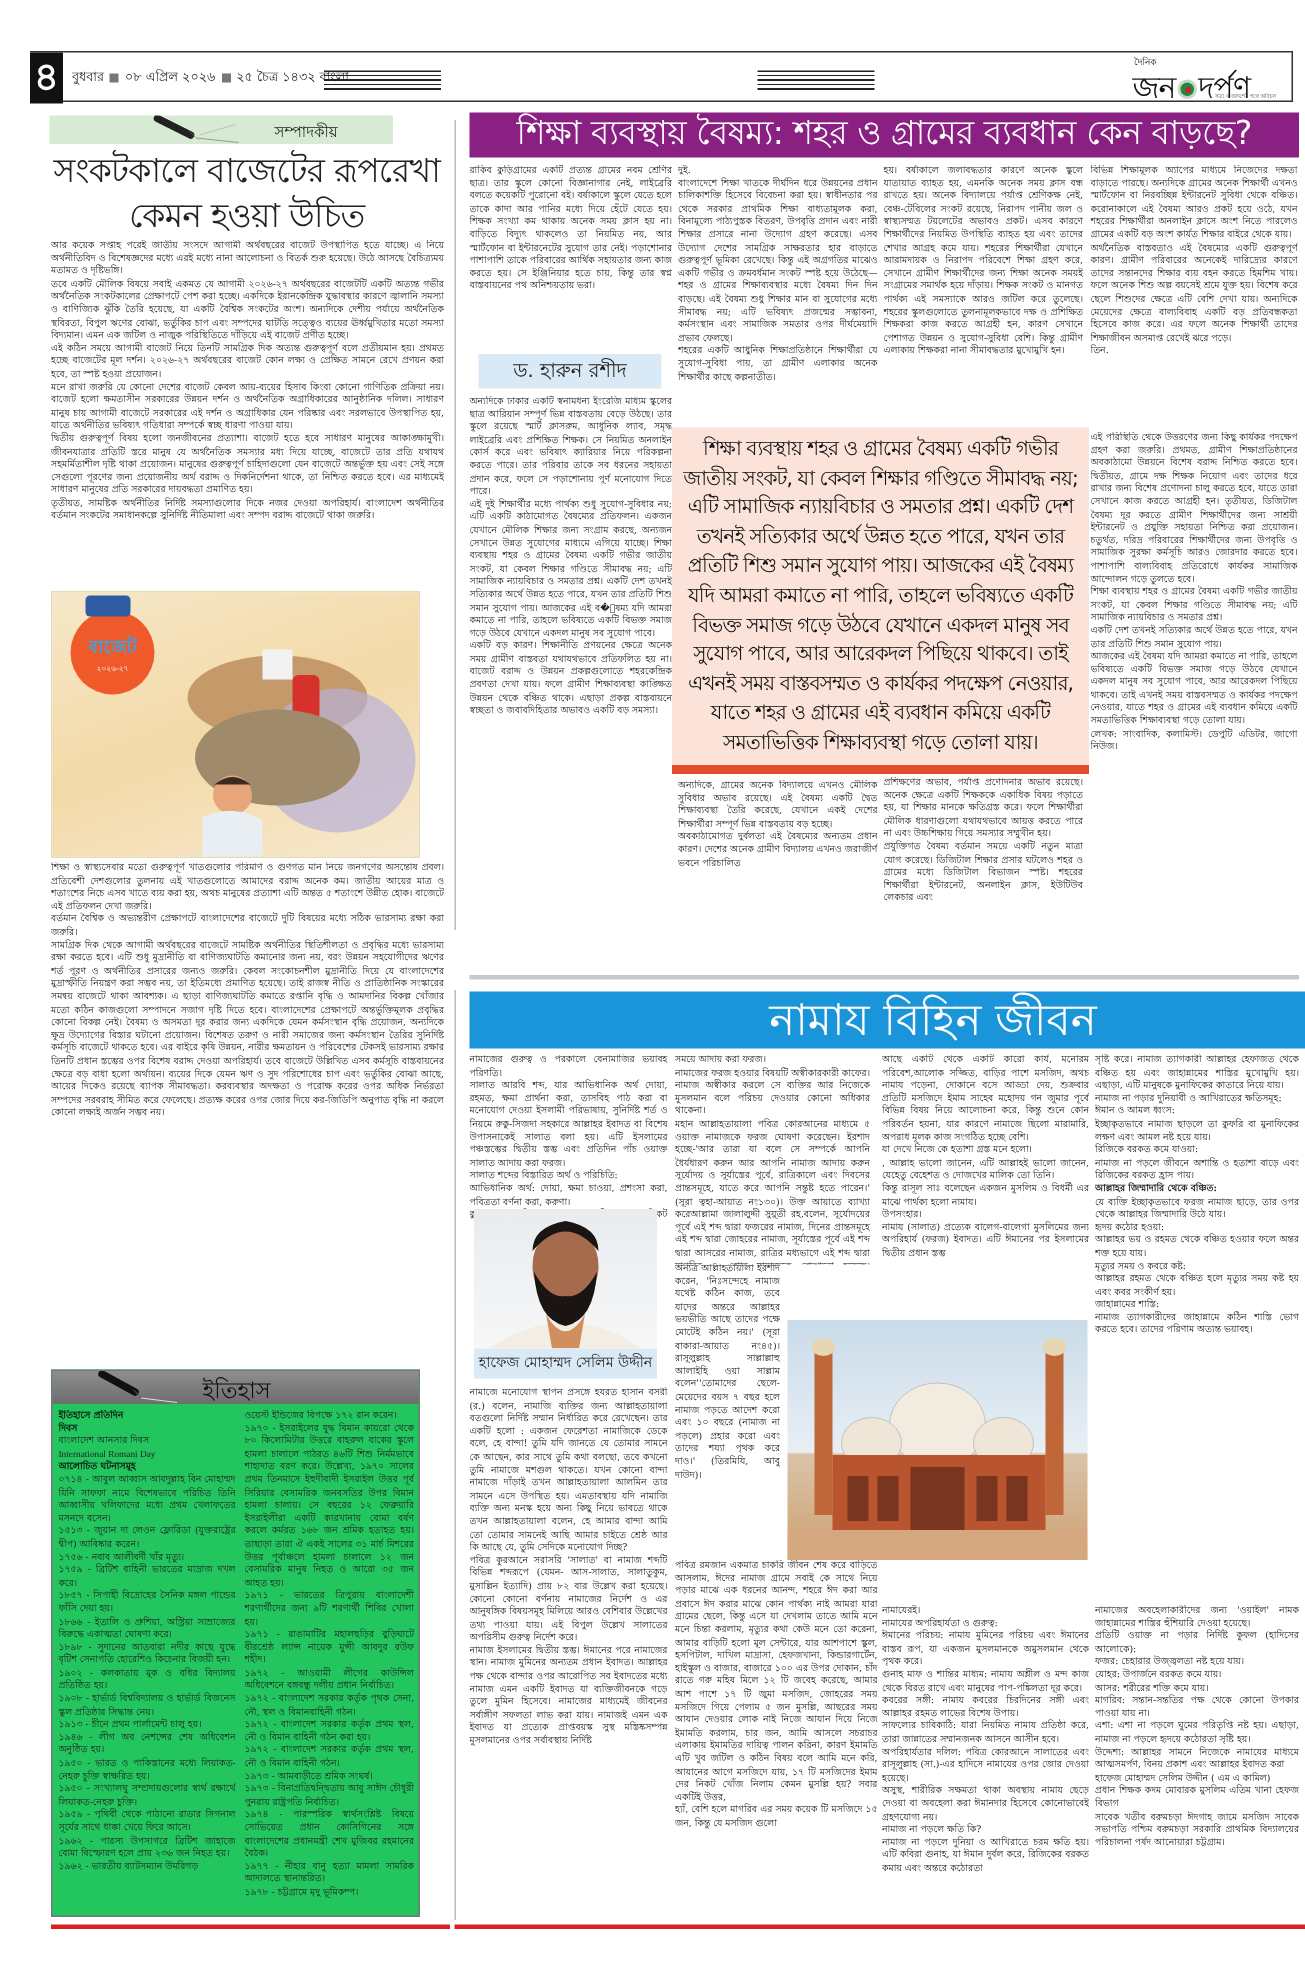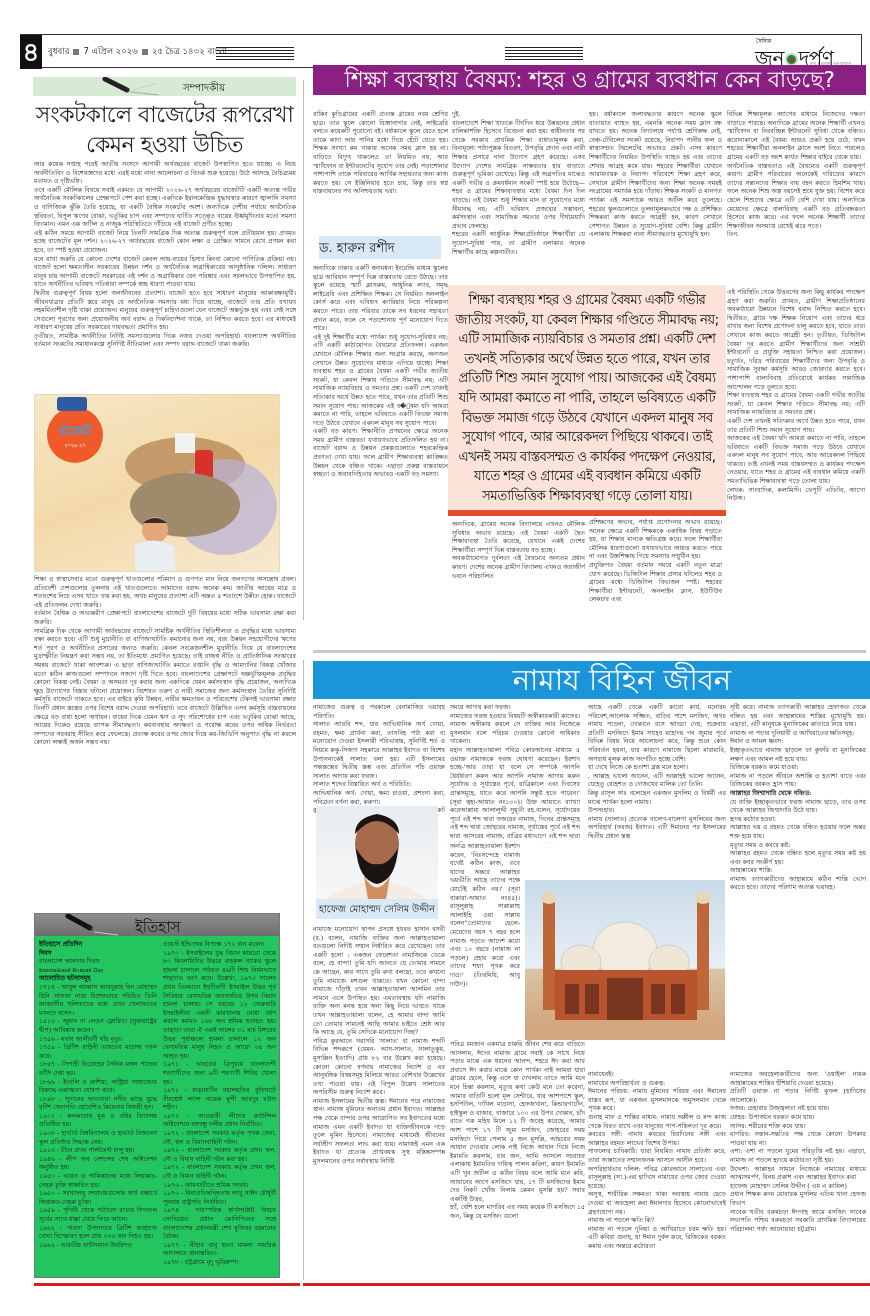--- a/index.html
+++ b/index.html
@@ -16,21 +16,21 @@
   #date-line .sq { display: inline-block; width: 6px; height: 6px; background: #777; margin: 0 4px; vertical-align: middle; }
   .rules { width: 78px; height: 13px; top: 12px; background: repeating-linear-gradient(#222 0 1px, transparent 1px 3px); }
   #section-title { left: 285px; top: 3px; font-size: 23px; font-family: "DejaVu Sans", sans-serif; color: #111; letter-spacing: 0.5px; white-space: nowrap; }
   #logo-small { left: 736px; top: 1px; font-size: 6px; color: #111; }
   #logo-main { left: 735px; top: 8px; font-size: 20px; font-weight: normal; color: #111; white-space: nowrap; letter-spacing: -0.5px; }
   #logo-emblem { display: inline-block; width: 13px; height: 13px; border-radius: 50%; background: #1f8a3d; border: 2px solid #c8d6c6; position: relative; vertical-align: middle; margin: 0 1px; }
   #logo-emblem::after { content: ""; position: absolute; left: 3px; top: 3px; width: 4px; height: 4px; border-radius: 50%; background: #d0202a; }
   #logo-tag { left: 790px; top: 27px; font-size: 3.5px; color: #444; white-space: nowrap; }
 
   
-  #editorial-banner { left: 33px; top: 77px; width: 263px; height: 19px; background: #d7ead3; }
+  #editorial-banner { left: 33px; top: 77px; width: 229px; height: 19px; background: #d7ead3; }
   #pen-icon { left: 60px; top: 0px; width: 70px; height: 19px; }
   #editorial-label { left: 150px; top: 3px; font-size: 10px; color: #222; }
   #editorial-title { left: 33px; top: 100px; width: 263px; text-align: center; font-size: 22px; line-height: 30px; color: #222; font-family: "DejaVu Sans", sans-serif; letter-spacing: -0.5px; }
   #editorial-body-1 { left: 34px; top: 160px; width: 262px; height: 263px; }
   #cartoon { left: 34px; top: 394px; width: 246px; height: 178px; background: linear-gradient(160deg, #f6e8c8 0%, #f3d9a8 50%, #f7e9cf 100%); overflow: hidden; border: 1px solid #e8d9b8; }
   #editorial-body-2 { left: 34px; top: 575px; width: 262px; height: 330px; }
 
   
   #history-box { left: 34px; top: 913px; width: 246px; height: 365px; background: #22c55e; border: 1px solid #777; }
   #history-head { left: 0; top: 0; width: 244px; height: 22px; background: linear-gradient(#8e8e8e, #6d6d6d); }
@@ -40,23 +40,23 @@
   #history-col2 { left: 128px; top: 26px; width: 113px; height: 335px; }
   .hist-head { font-weight: bold; color: #111; }
   .hist-latin { font-family: "Liberation Serif", serif; }
   #left-red-rule { left: 34px; top: 1283px; width: 266px; height: 3px; background: #d72020; }
 
   
   #col-sep { left: 303px; top: 80px; width: 1px; height: 540px; background: #bbb; }
   #col-sep-2 { left: 303px; top: 660px; width: 1px; height: 620px; background: #bbb; }
 
   
-  #edu-banner { left: 313px; top: 65px; width: 553px; height: 30px; background: #8a2082; color: #fff; font-size: 22px; line-height: 30px; text-align: center; white-space: nowrap; letter-spacing: -0.3px; }
+  #edu-banner { left: 313px; top: 75px; width: 553px; height: 30px; background: #8a2082; color: #fff; font-size: 22px; line-height: 30px; text-align: center; white-space: nowrap; letter-spacing: -0.3px; }
   #edu-c1 { left: 313px; top: 110px; width: 135px; height: 150px; }
-  #author-box { left: 319px; top: 236px; width: 122px; height: 23px; background: #d9e9f5; font-size: 13px; line-height: 23px; color: #222; }
+  #author-box { left: 319px; top: 236px; width: 122px; height: 23px; background: #d9e9f5; text-align: center; font-size: 13px; line-height: 23px; color: #222; }
   #edu-c1b { left: 313px; top: 264px; width: 135px; height: 295px; }
   #edu-c2 { left: 452px; top: 110px; width: 133px; height: 165px; }
   #edu-c2b { left: 452px; top: 520px; width: 133px; height: 90px; }
   #edu-c3 { left: 589px; top: 110px; width: 133px; height: 165px; }
   #edu-c3b { left: 589px; top: 518px; width: 133px; height: 92px; }
   #edu-c4 { left: 727px; top: 110px; width: 138px; height: 176px; }
   #edu-c4b { left: 727px; top: 288px; width: 138px; height: 322px; }
   #pull-quote { left: 448px; top: 285px; width: 278px; height: 225px; background: #fbe3da; padding: 5px 5px 0 5px; text-align: center; }
   #pull-quote-text { font-size: 13.4px; line-height: 19.6px; color: #111; font-family: "DejaVu Sans", sans-serif; letter-spacing: -0.6px; }
   #pull-quote-bar { left: 448px; top: 510px; width: 278px; height: 6px; background: #e24b2b; }
@@ -78,21 +78,21 @@
   #namaz-c4 { left: 730px; top: 703px; width: 136px; height: 340px; }
   #namaz-c4b { left: 730px; top: 1070px; width: 136px; height: 210px; }
   #right-red-rule { left: 303px; top: 1283px; width: 567px; height: 3px; background: #d72020; }
 </style>
 </head>
 <body>
 
 <div id="header" class="abs">
   <div id="page-num" class="abs">৪</div>
   <div id="date-line" class="abs">
-    <span>বুধবার</span><span class="sq"></span><span>7 এপ্রিল ২০২৬</span><span class="sq"></span><span>২৫ চৈত্র ১৪৩২ বাংলা</span>
+    <span>বুধবার</span><span class="sq"></span><span>০৮ এপ্রিল ২০২৬</span><span class="sq"></span><span>২৫ চৈত্র ১৪৩২ বাংলা</span>
   </div>
   <div class="abs rules" style="left:196px;"></div>
   <div class="abs rules" style="left:485px;"></div>
   <div id="logo-small" class="abs">দৈনিক</div>
   <div id="logo-main" class="abs">
     <span>জন</span><span id="logo-emblem"></span><span>দর্পণ</span>
   </div>
   <div id="logo-tag" class="abs">সত্য ও আদর্শের পথে অবিচল</div>
 </div>
 

